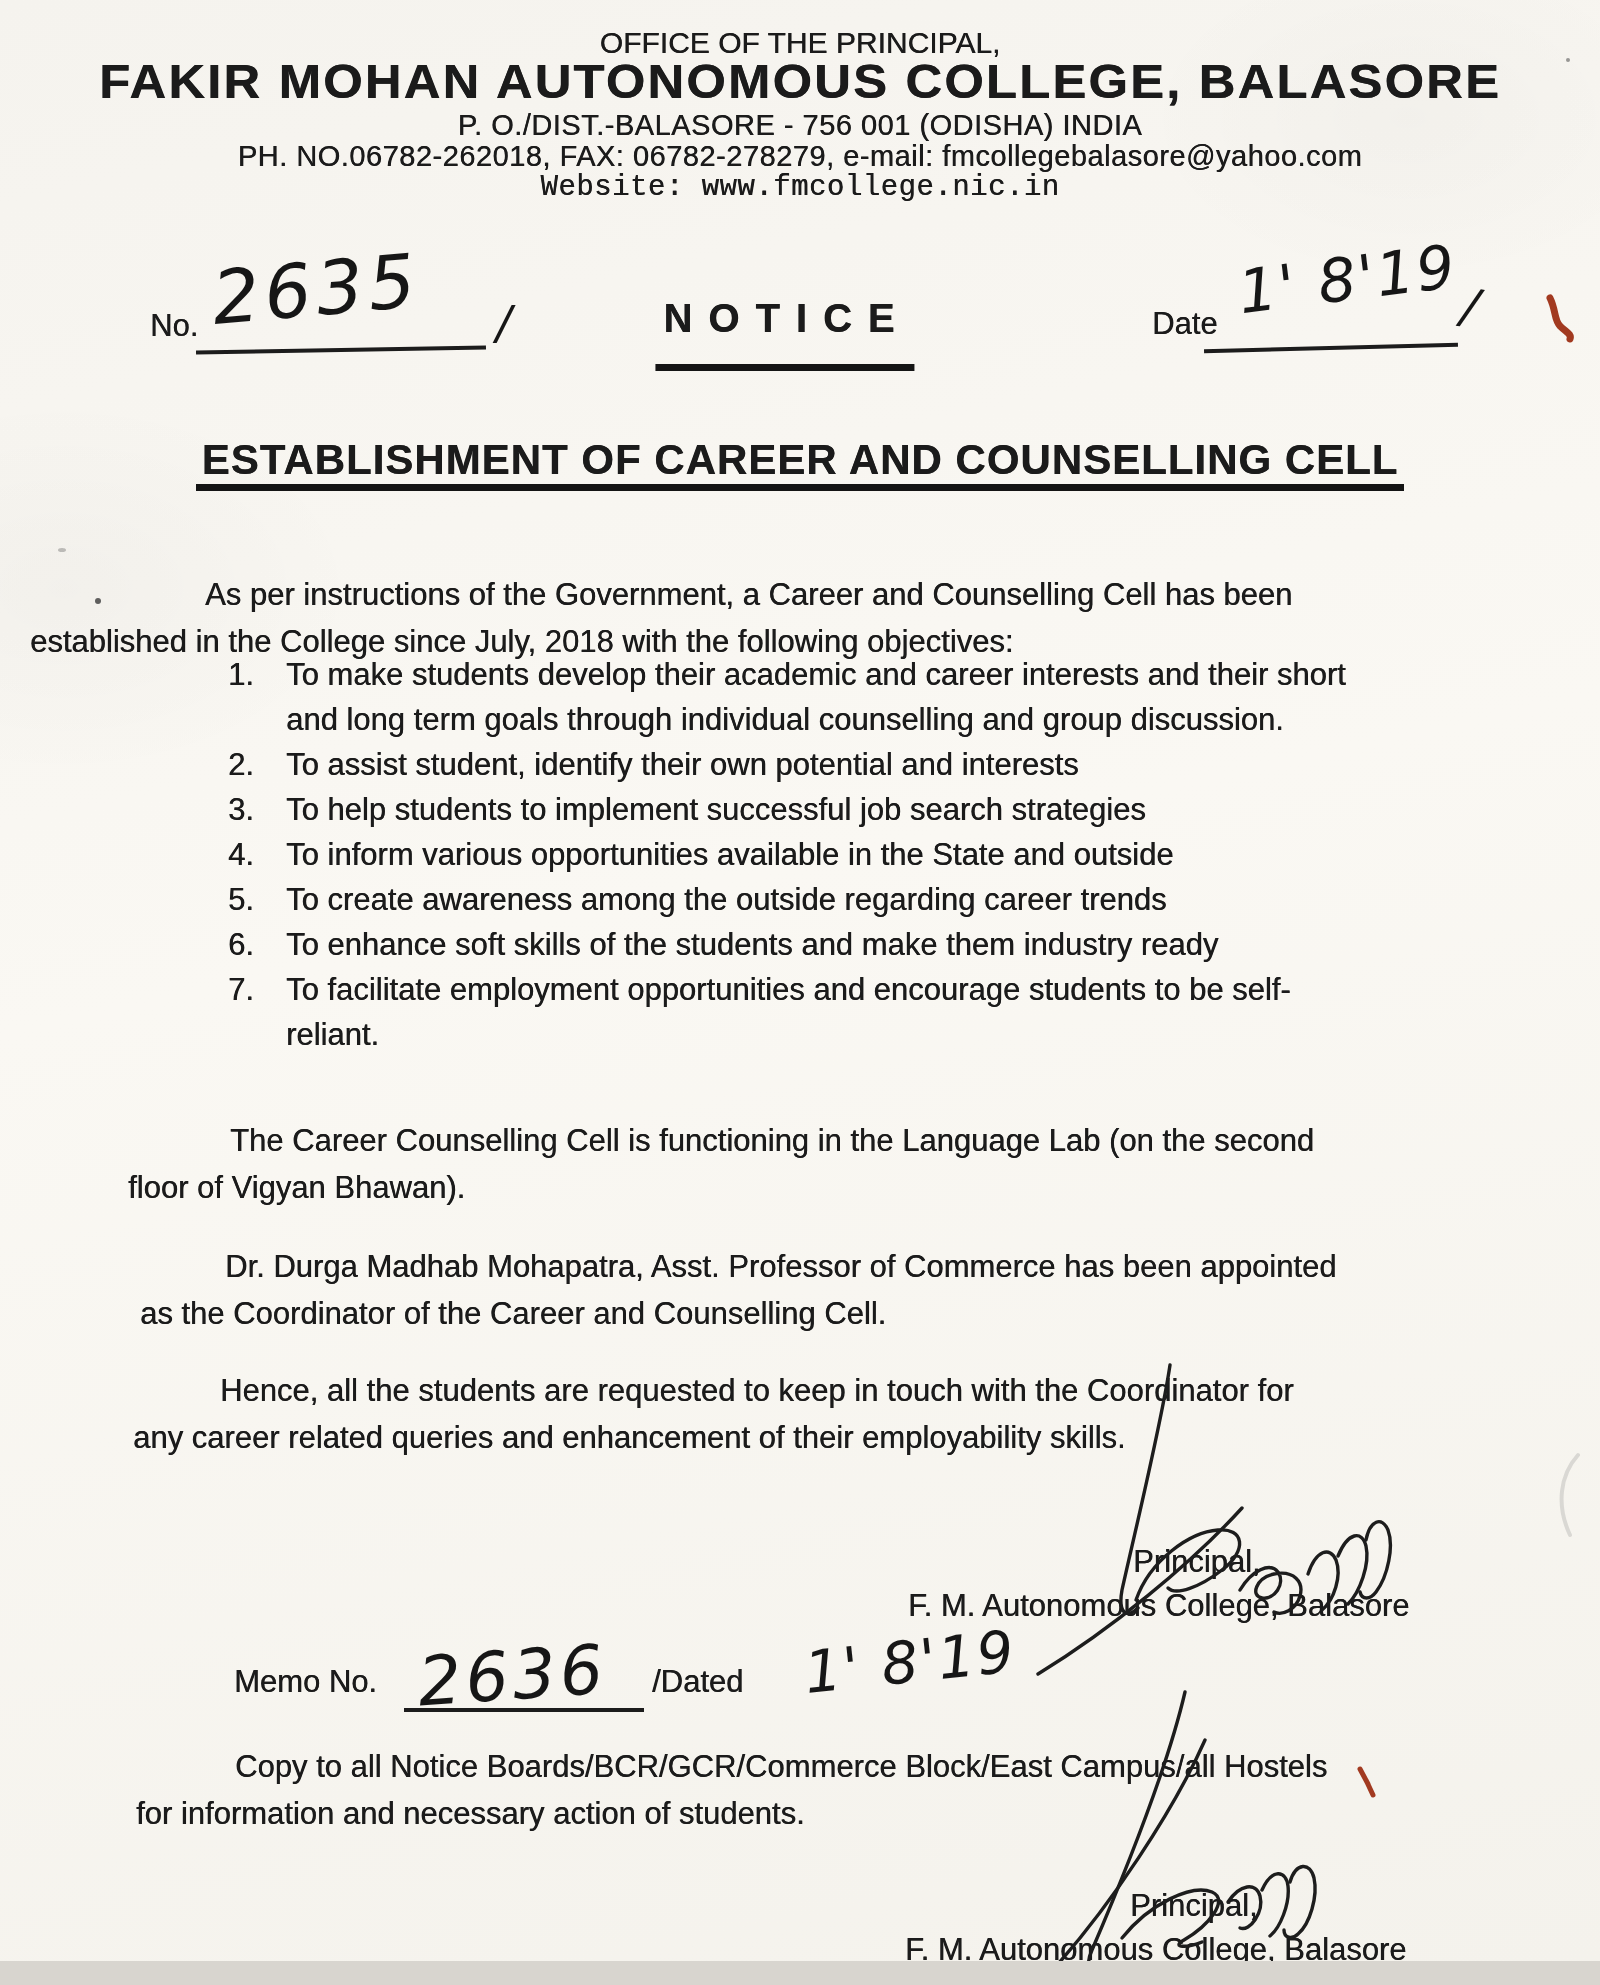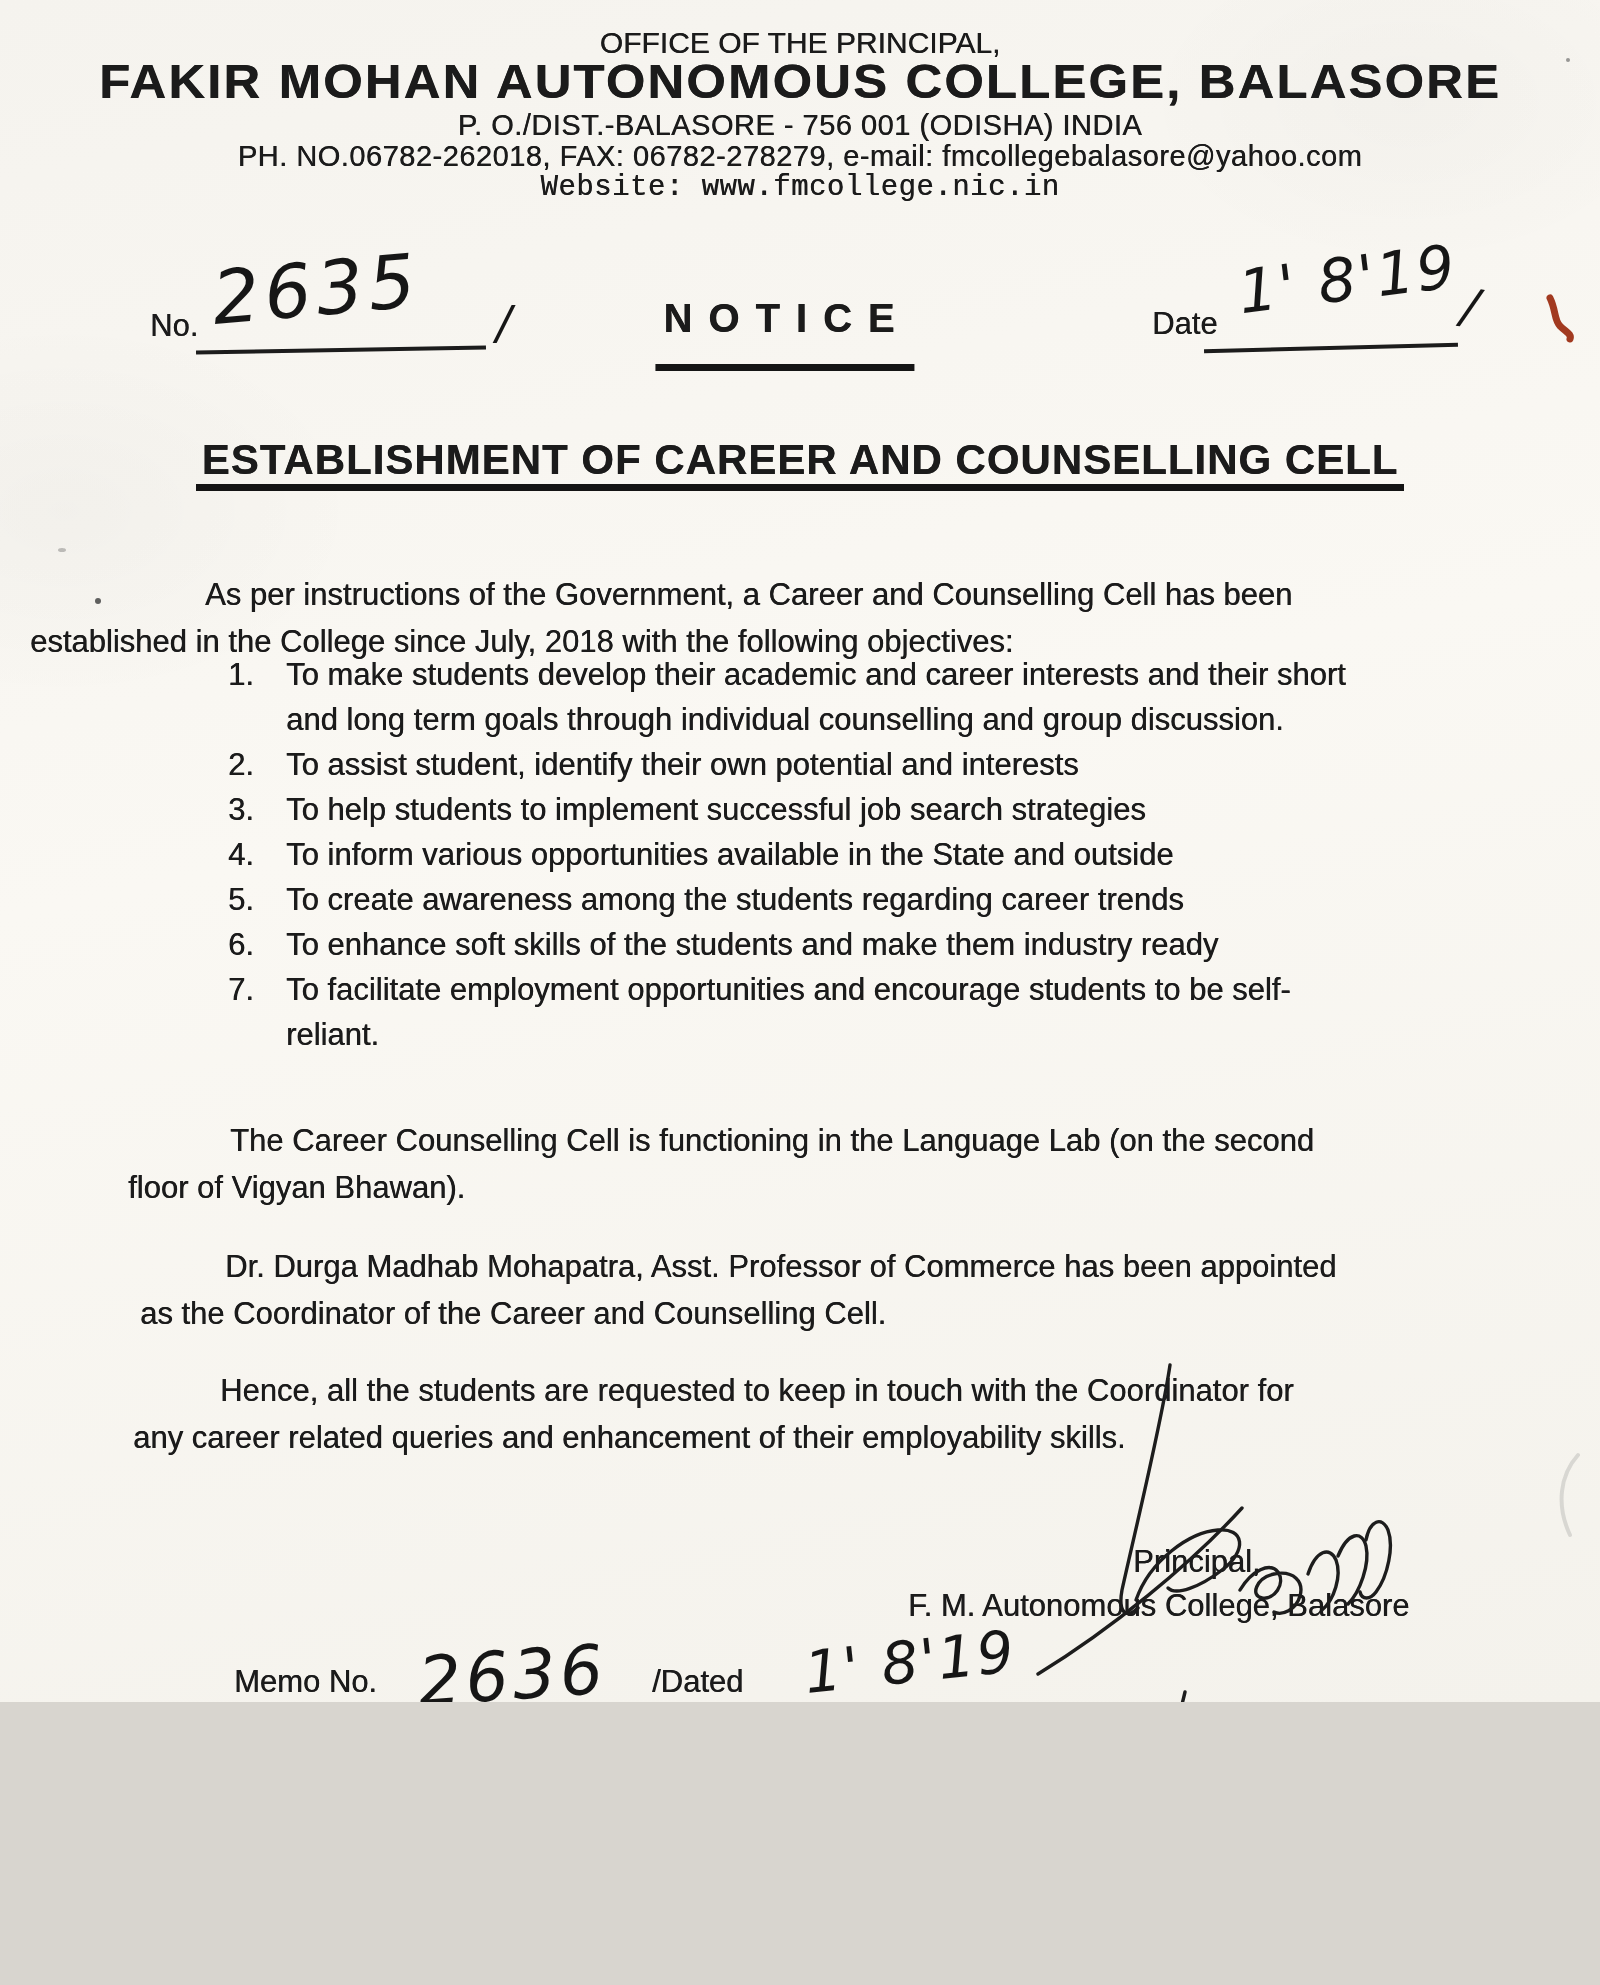--- a/index.html
+++ b/index.html
@@ -1,18 +1,18 @@
 <!DOCTYPE html>
 <html><head>
 <meta charset="utf-8">
 <style>
   html,body{margin:0;padding:0;background:#d8d5cf;}
   .page{
     position:relative;
-    width:1600px;height:1702px;
+    width:1600px;height:1961px;
     margin:0;
     overflow:hidden;
     color:#1b1b1b;
     font-family:"Liberation Sans",sans-serif;
     background:
       radial-gradient(ellipse 420px 260px at 88% 6%, rgba(0,0,0,0.02), transparent 65%),
       radial-gradient(ellipse 500px 320px at 4% 30%, rgba(0,0,0,0.025), transparent 60%),
       linear-gradient(168deg,#f5f3ee 0%,#faf8f3 45%,#f4f2ec 100%);
   }
   .print{ text-shadow:0.4px 0 0 currentColor; }
@@ -136,21 +136,21 @@
     <div class="obj-item print">
       <span class="obj-num">3.</span>
       <span class="obj-text">To help students to implement successful job search strategies</span>
     </div>
     <div class="obj-item print">
       <span class="obj-num">4.</span>
       <span class="obj-text">To inform various opportunities available in the State and outside</span>
     </div>
     <div class="obj-item print">
       <span class="obj-num">5.</span>
-      <span class="obj-text">To create awareness among the students regarding career trends</span>
+      <span class="obj-text">To create awareness among the outside regarding career trends</span>
     </div>
     <div class="obj-item print">
       <span class="obj-num">6.</span>
       <span class="obj-text">To enhance soft skills of the students and make them industry ready</span>
     </div>
     <div class="obj-item print">
       <span class="obj-num">7.</span>
       <span class="obj-text">To facilitate employment opportunities and encourage students to be self-
 reliant.</span>
     </div>

